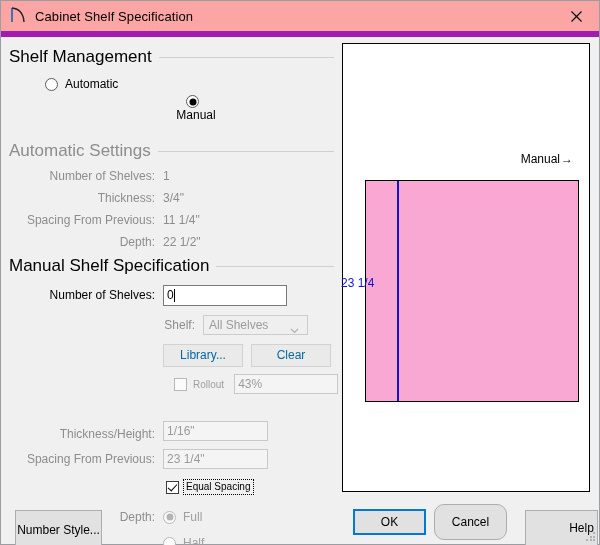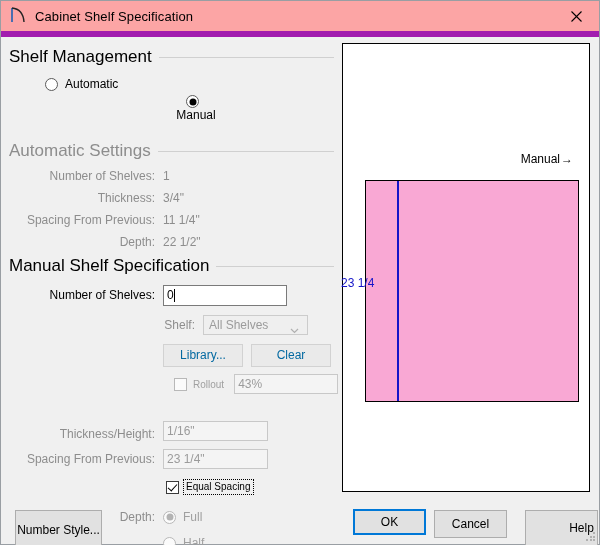--- a/index.html
+++ b/index.html
@@ -295,21 +295,21 @@
           <div class="shelf-line"></div>
           <div class="dim-label">23 1/4</div>
         </div>
       </div>
     </div>
   </div>
 
   <div class="footer">
     <span class="btn" style="position:absolute;left:14px;top:10px;width:87px;height:40px;">Number Style...</span>
     <span class="btn primary" style="position:absolute;left:352px;top:9px;width:73px;height:26px;">OK</span>
-    <span class="btn" style="position:absolute;left:433px;top:10px;width:73px;height:28px;">Cancel</span>
+    <span class="btn" style="position:absolute;left:433px;top:4px;width:73px;height:36px;border-radius:10px;">Cancel</span>
     <span class="btn" style="position:absolute;left:524px;top:10px;width:73px;height:36px;padding-left:40px;">Help</span>
     <span class="grip">
       <i style="left:7px;top:0;"></i>
       <i style="left:3.5px;top:3.5px;"></i>
         <i style="left:7px;top:3.5px;"></i>
       <i style="left:0;top:7px;"></i>
         <i style="left:3.5px;top:7px;"></i>
         <i style="left:7px;top:7px;"></i>
     </span>
   </div>

